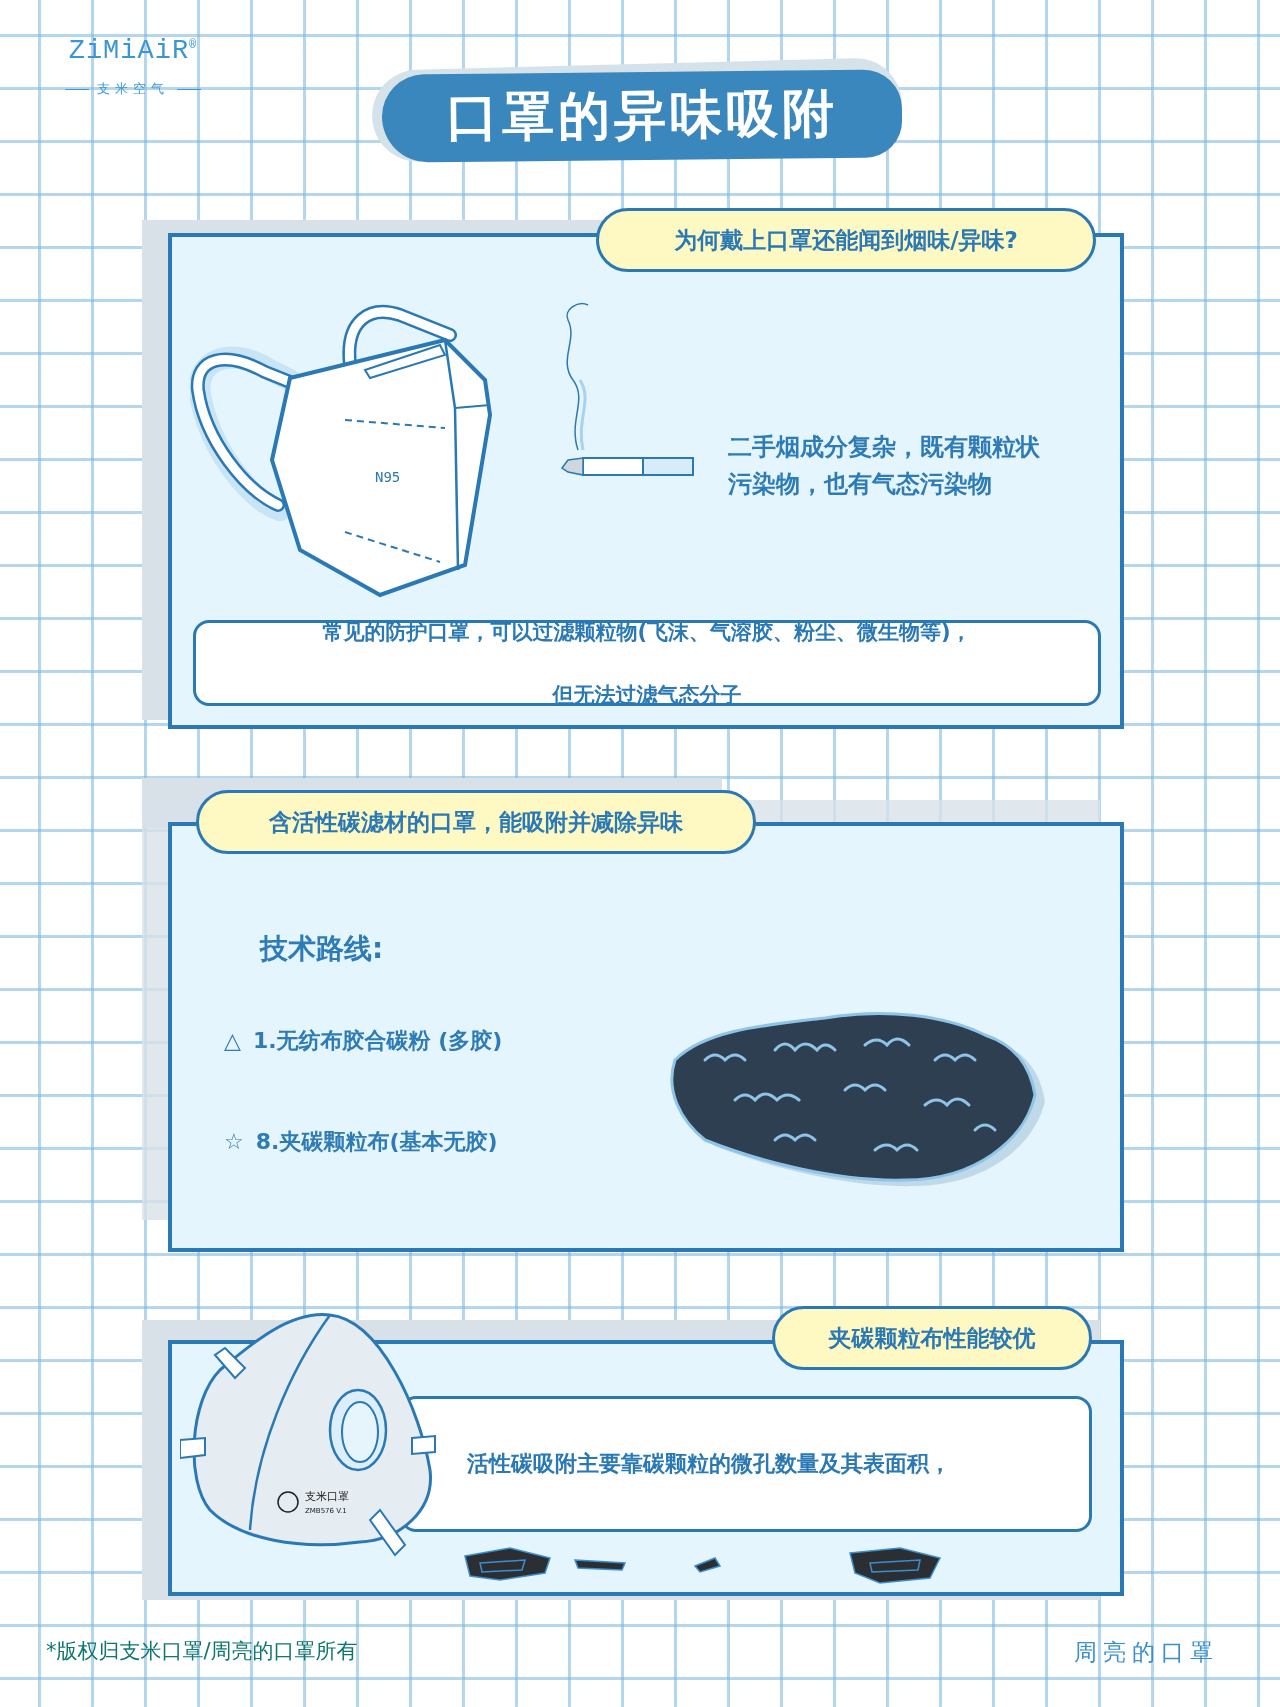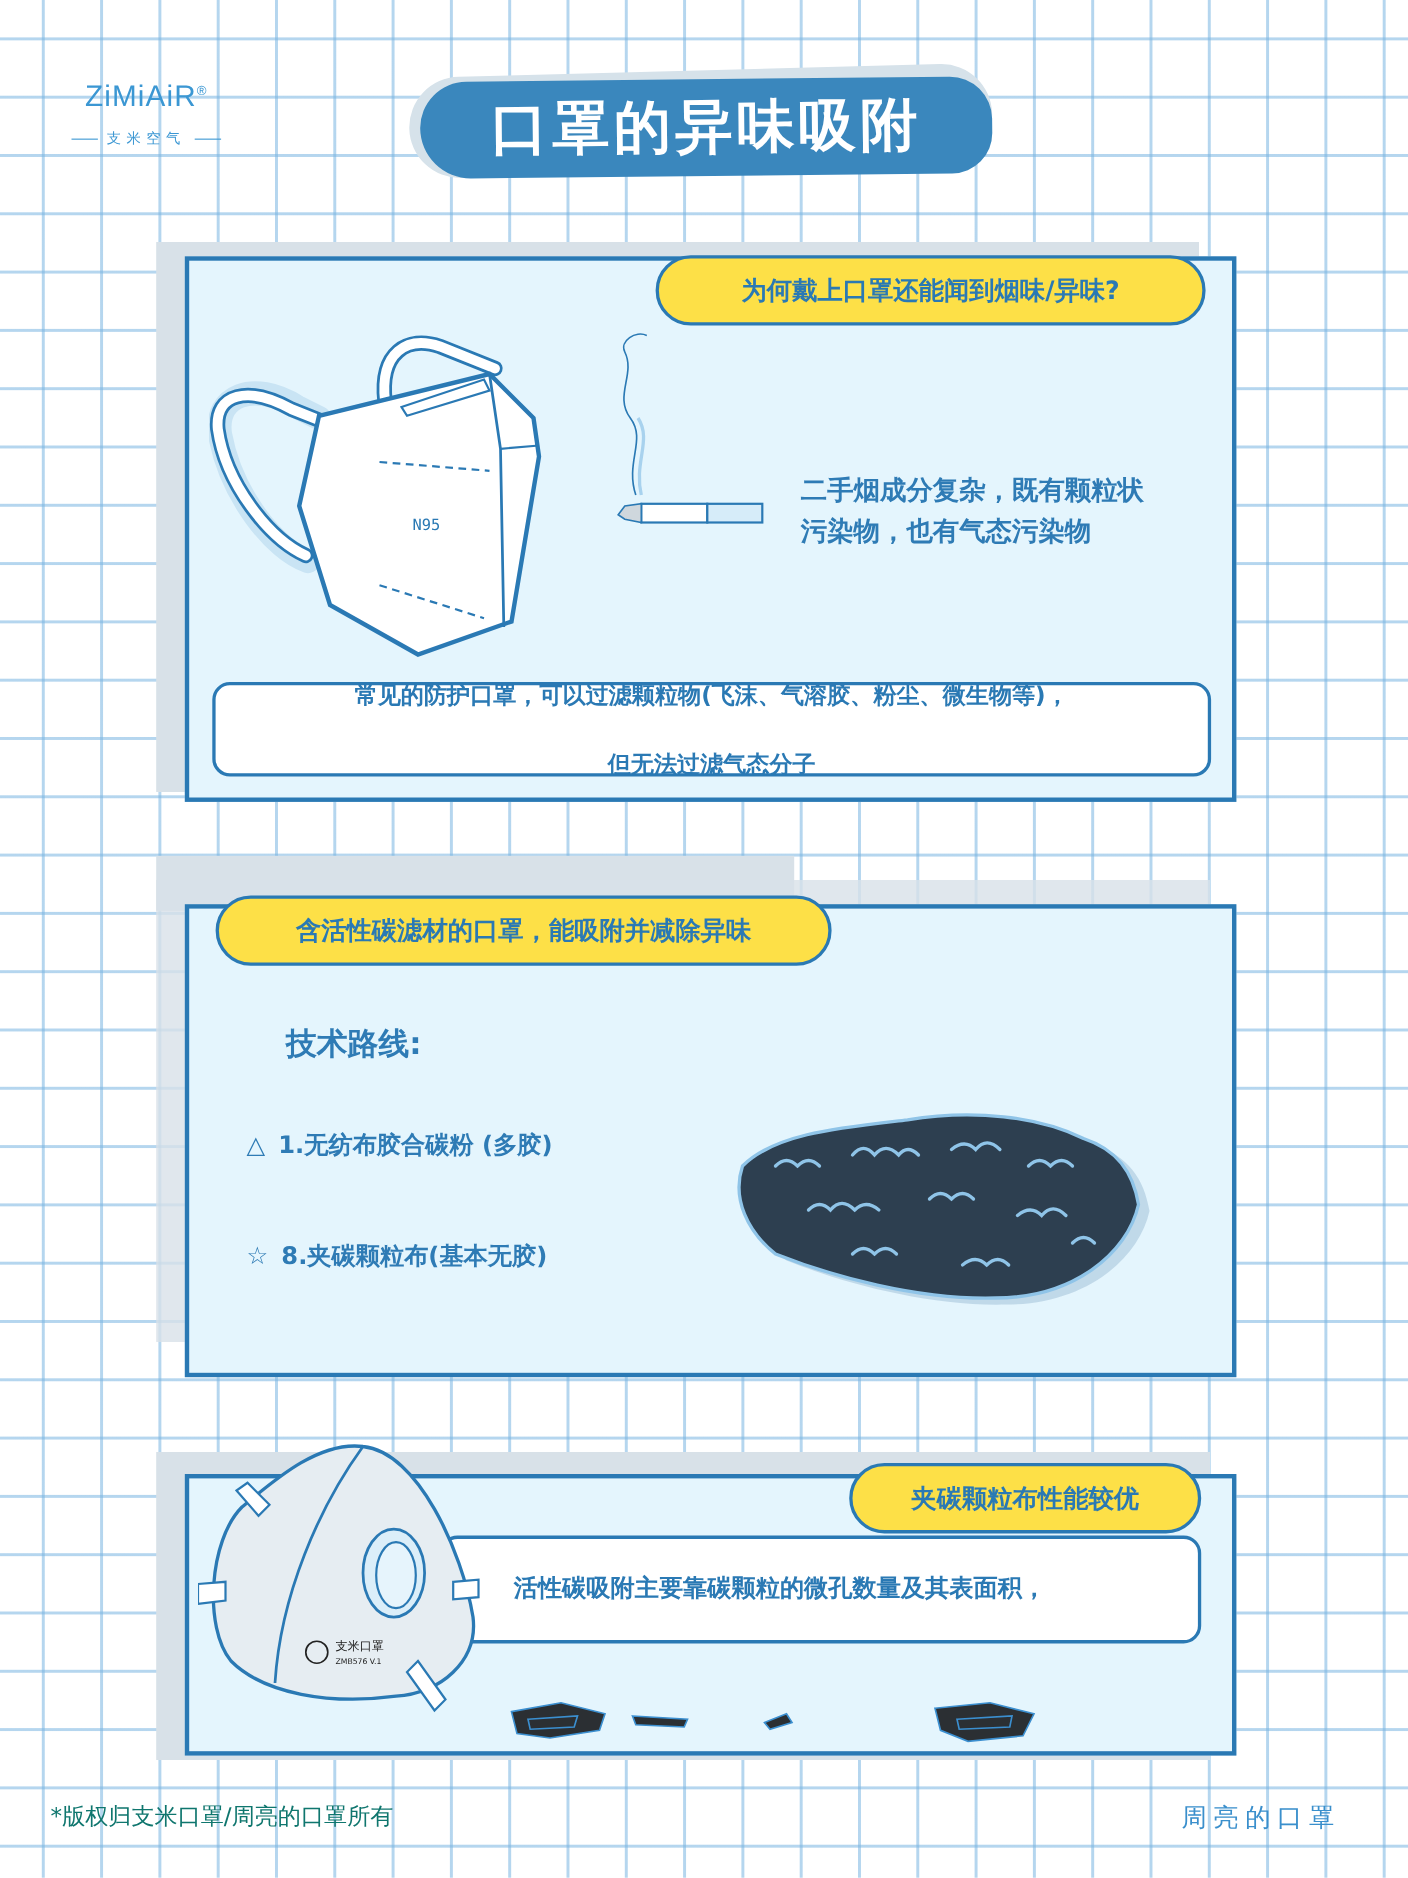--- a/index.html
+++ b/index.html
@@ -9,33 +9,33 @@
     background-image:
       linear-gradient(to right, rgba(120,180,225,0.55) 3px, transparent 3px),
       linear-gradient(to bottom, rgba(120,180,225,0.55) 3px, transparent 3px);
     background-size:53px 53px;
     background-position:38px 34px;
     font-family:"DejaVu Sans","Liberation Sans",sans-serif;
     color:#2e7bb5;
   }
   .abs{position:absolute;}
   .logo{left:48px;top:36px;width:170px;text-align:center;color:#3b97d3;}
-  .logo-main{font-size:27px;letter-spacing:1px;font-family:Liberation Sans, sans-serif;margin-top:36px;}
+  .logo-main{font-size:27px;letter-spacing:1px;font-family:Liberation Mono, monospace;}
   .logo-main sup{font-size:12px;}
   .logo-sub{font-size:13px;letter-spacing:5px;margin-top:14px;}
   .logo-sub:before,.logo-sub:after{content:"";display:inline-block;width:24px;height:1px;background:#3b97d3;vertical-align:middle;margin:0 8px;}
 
   .title-shadow{left:372px;top:64px;width:530px;height:92px;background:#d6e2ea;border-radius:48px;transform:rotate(-1.5deg);}
   .title{left:382px;top:72px;width:520px;height:88px;background:#3a87bd;border-radius:46px 42px 40px 50px;
     color:#fff;font-size:52px;font-weight:bold;display:flex;align-items:center;justify-content:center;letter-spacing:4px;transform:rotate(-0.6deg);}
 
   .card-shadow{background:#d8e1e8;}
   .card{background:#e4f5fd;border:4px solid #2a79b4;box-sizing:border-box;}
-  .pill{background:#fde047;border:3px solid #2a79b4;border-radius:34px;box-sizing:border-box;
-    color:#2a79b4;font-weight:bold;display:flex;align-items:center;justify-content:center;margin-top:24px;}
+  .pill{background:#fef9c3;border:3px solid #2a79b4;border-radius:34px;box-sizing:border-box;
+    color:#2a79b4;font-weight:bold;display:flex;align-items:center;justify-content:center;}
 
   .txt{color:#2e7bb5;font-weight:bold;}
   .box{background:#fff;border:3px solid #2a79b4;border-radius:16px;box-sizing:border-box;
     display:flex;flex-direction:column;align-items:center;justify-content:center;color:#2a79b4;font-weight:bold;font-size:21px;line-height:32px;}
 
   .footer-left{left:46px;top:1637px;font-size:21px;font-weight:normal;color:#0f766e;}
   .footer-right{left:1074px;top:1637px;font-size:23px;color:#3a8fcc;font-family:"DejaVu Serif",serif;letter-spacing:6px;}
 </style>
 </head>
 <body>
@@ -112,21 +112,21 @@
     <path d="M120 150 q10 -10 20 0 q10 -10 20 0"></path>
     <path d="M220 160 q12 -10 22 0 q10 -10 20 0"></path>
     <path d="M320 140 q10 -10 20 0"></path>
   </g>
 </svg>
 
 <div class="abs card-shadow" style="left:142px;top:1320px;width:958px;height:280px;"></div>
 <div class="abs card" style="left:168px;top:1340px;width:956px;height:256px;"></div>
 <div class="abs pill" style="left:772px;top:1306px;width:320px;height:64px;font-size:23px;">夹碳颗粒布性能较优</div>
 
-<div class="abs box" style="left:400px;top:1396px;width:692px;height:98px;align-items:flex-start;padding-left:64px;font-size:22px;line-height:36px;">
+<div class="abs box" style="left:400px;top:1396px;width:692px;height:136px;align-items:flex-start;padding-left:64px;font-size:22px;line-height:36px;">
   <div>活性碳吸附主要靠碳颗粒的微孔数量及其表面积，</div>
 </div>
 
 <svg class="abs" style="left:180px;top:1310px;" width="280" height="260" viewBox="0 0 280 260">
   <path d="M150 5 C200 10 240 100 250 160 C255 200 220 230 180 232 C120 240 60 230 30 200 C5 170 10 90 40 60 C70 35 110 0 150 5 Z" fill="#e6edf2" stroke="#2a79b4" stroke-width="3"></path>
   <path d="M150 5 C110 60 75 140 70 220" fill="none" stroke="#2a79b4" stroke-width="2.5"></path>
   <ellipse cx="178" cy="120" rx="28" ry="40" fill="#dbeef9" stroke="#2a79b4" stroke-width="2.5"></ellipse>
   <ellipse cx="180" cy="122" rx="18" ry="30" fill="#e6f4fc" stroke="#2a79b4" stroke-width="2"></ellipse>
   <path d="M35 45 L55 68 L65 58 L45 38 Z" fill="#fff" stroke="#2a79b4" stroke-width="2"></path>
   <path d="M0 130 L25 128 L25 145 L0 148 Z" fill="#fff" stroke="#2a79b4" stroke-width="2"></path>

